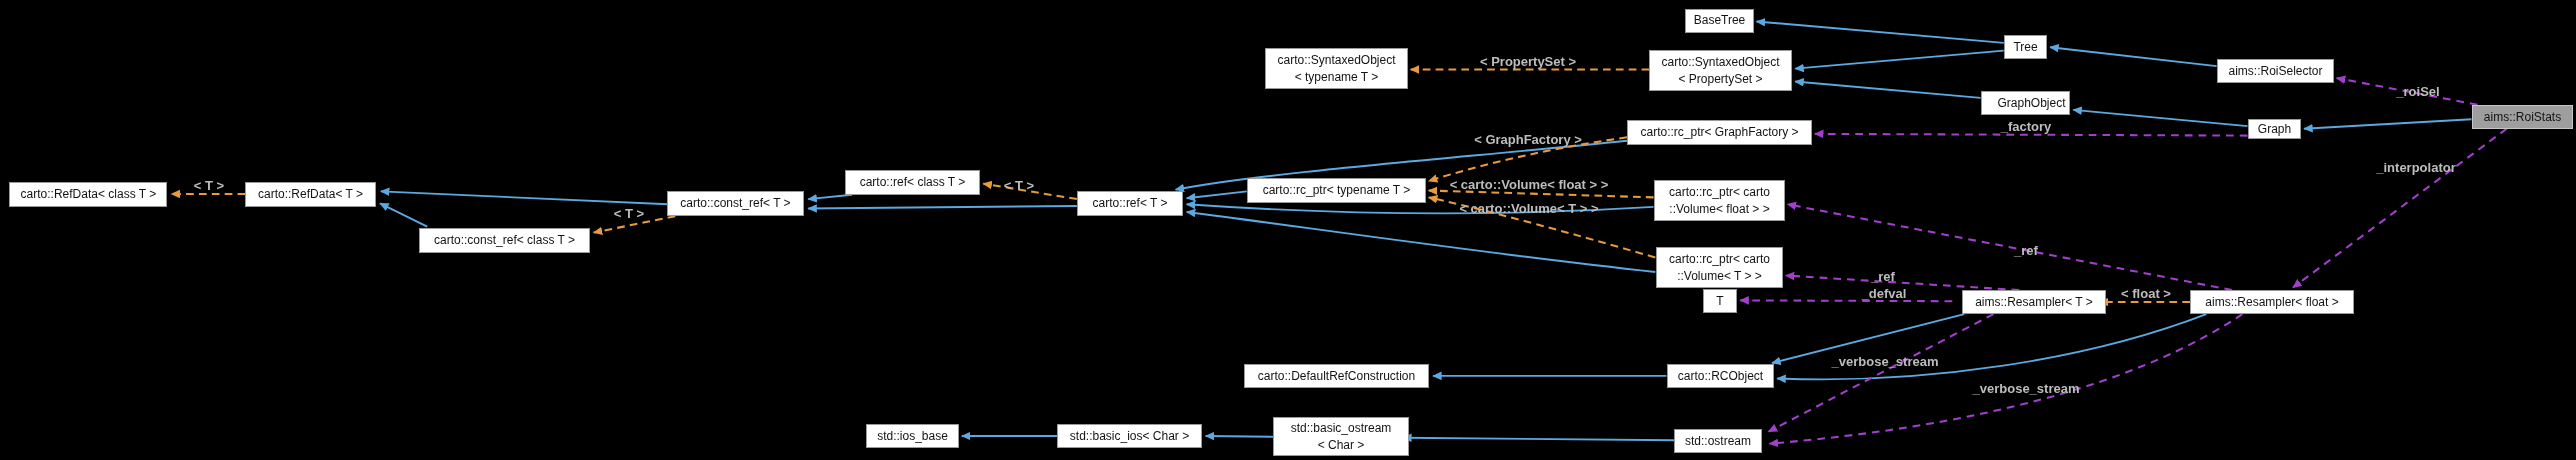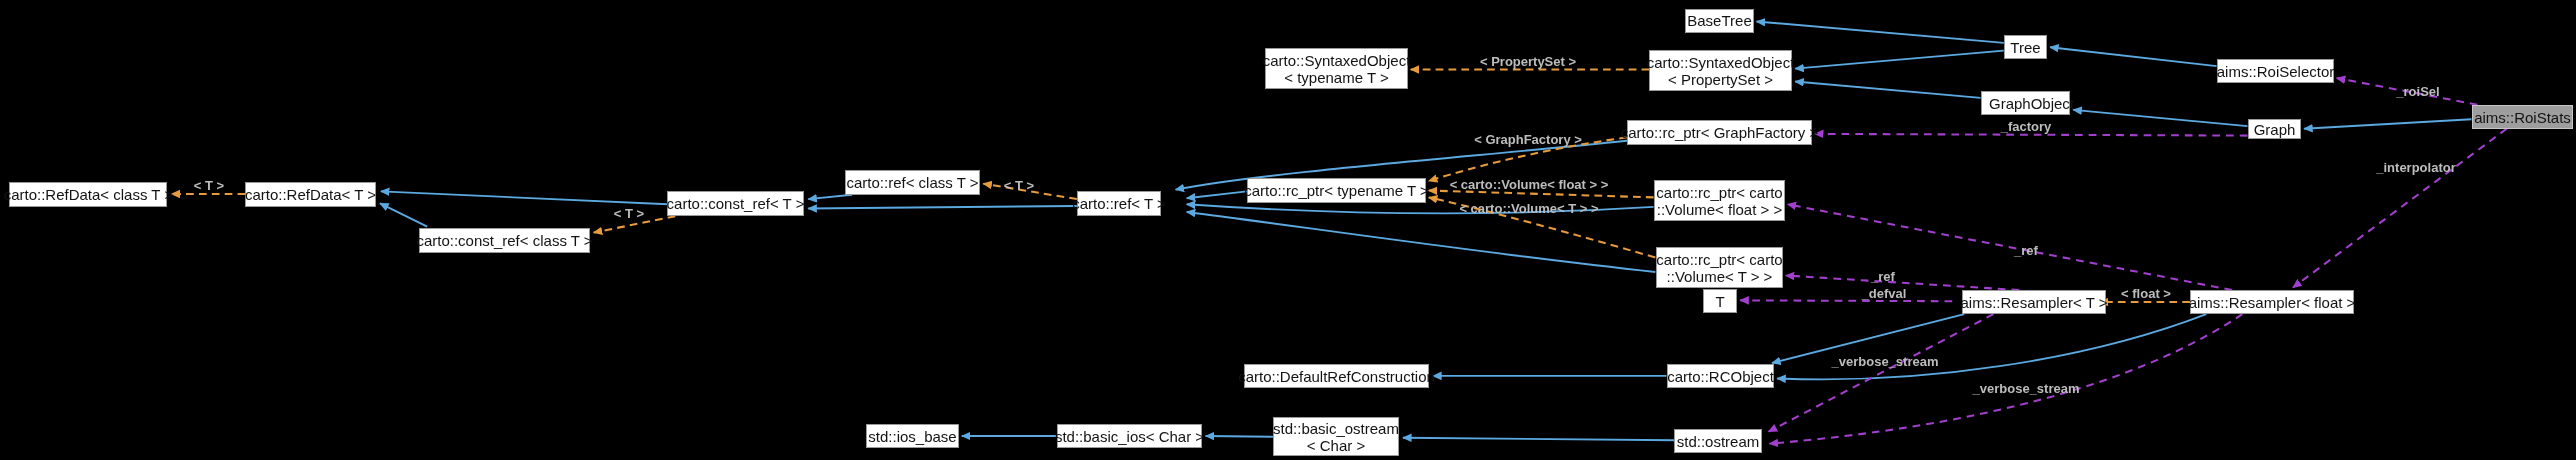--- a/index.html
+++ b/index.html
@@ -7,21 +7,21 @@
     position:relative;width:2576px;height:460px;background:#000000;
     font-family:"Liberation Sans","DejaVu Sans",sans-serif;overflow:hidden;
   }
   svg.edges{position:absolute;left:0;top:0;width:2576px;height:460px;}
   path.inheritance{stroke:#5BA9E0;fill:none;stroke-width:2.2px;}
   path.template-instantiation{stroke:#E89B3C;fill:none;stroke-width:2.4px;stroke-dasharray:9,6;}
   path.usage{stroke:#A33FCE;fill:none;stroke-width:2.4px;stroke-dasharray:9,7;}
   .node{
     position:absolute;background:#FFFFFF;border:1.7px solid #9A9A9A;color:#131313;
     display:flex;flex-direction:column;align-items:center;justify-content:center;
-    font-size:15px;line-height:17px;white-space:nowrap;box-sizing:border-box;
+    font-size:12px;line-height:17px;white-space:nowrap;box-sizing:border-box;
     text-align:center;
   }
   .node.highlight{background:#9E9E9E;border-color:#C6C6C6;}
   .edge-label{
     position:absolute;transform:translate(-50%,-50%);
     color:#BDBDBD;font-size:13px;font-weight:600;white-space:nowrap;
   }
 </style>
 </head>
 <body>
@@ -87,21 +87,21 @@
       </div>
       <div class="node" style="left: 419px; top: 228px; width: 171px; height: 25px;">
         <span>carto::const_ref&lt; class T &gt;</span>
       </div>
       <div class="node" style="left: 667px; top: 191px; width: 137px; height: 25px;">
         <span>carto::const_ref&lt; T &gt;</span>
       </div>
       <div class="node" style="left: 845px; top: 170px; width: 135px; height: 25px;">
         <span>carto::ref&lt; class T &gt;</span>
       </div>
-      <div class="node" style="left: 1077px; top: 191px; width: 84px; height: 25px; align-items: center;">
+      <div class="node" style="left: 1077px; top: 191px; width: 106px; height: 25px; align-items: center;">
         <span>carto::ref&lt; T &gt;</span>
       </div>
       <div class="node" style="left: 1247px; top: 178px; width: 179px; height: 25px;">
         <span>carto::rc_ptr&lt; typename T &gt;</span>
       </div>
       <div class="node" style="left: 1627px; top: 120px; width: 185px; height: 25px;">
         <span>carto::rc_ptr&lt; GraphFactory &gt;</span>
       </div>
       <div class="node" style="left: 1654px; top: 180px; width: 131px; height: 41px;">
         <span>carto::rc_ptr&lt; carto</span>
@@ -151,21 +151,21 @@
       </div>
       <div class="node" style="left: 1667px; top: 364px; width: 107px; height: 24px;">
         <span>carto::RCObject</span>
       </div>
       <div class="node" style="left: 866px; top: 424px; width: 93px; height: 24px;">
         <span>std::ios_base</span>
       </div>
       <div class="node" style="left: 1057px; top: 424px; width: 145px; height: 24px;">
         <span>std::basic_ios&lt; Char &gt;</span>
       </div>
-      <div class="node" style="left: 1273px; top: 417px; width: 126px; height: 39px;">
+      <div class="node" style="left: 1273px; top: 417px; width: 136px; height: 39px;">
         <span>std::basic_ostream</span>
         <span>&lt; Char &gt;</span>
       </div>
       <div class="node" style="left: 1674px; top: 429px; width: 88px; height: 24px;">
         <span>std::ostream</span>
       </div>
     </div>
   <div id="label-layer">
       <div class="edge-label" style="left: 209px; top: 185px;">&lt; T &gt;</div>
       <div class="edge-label" style="left: 629px; top: 213px;">&lt; T &gt;</div>

